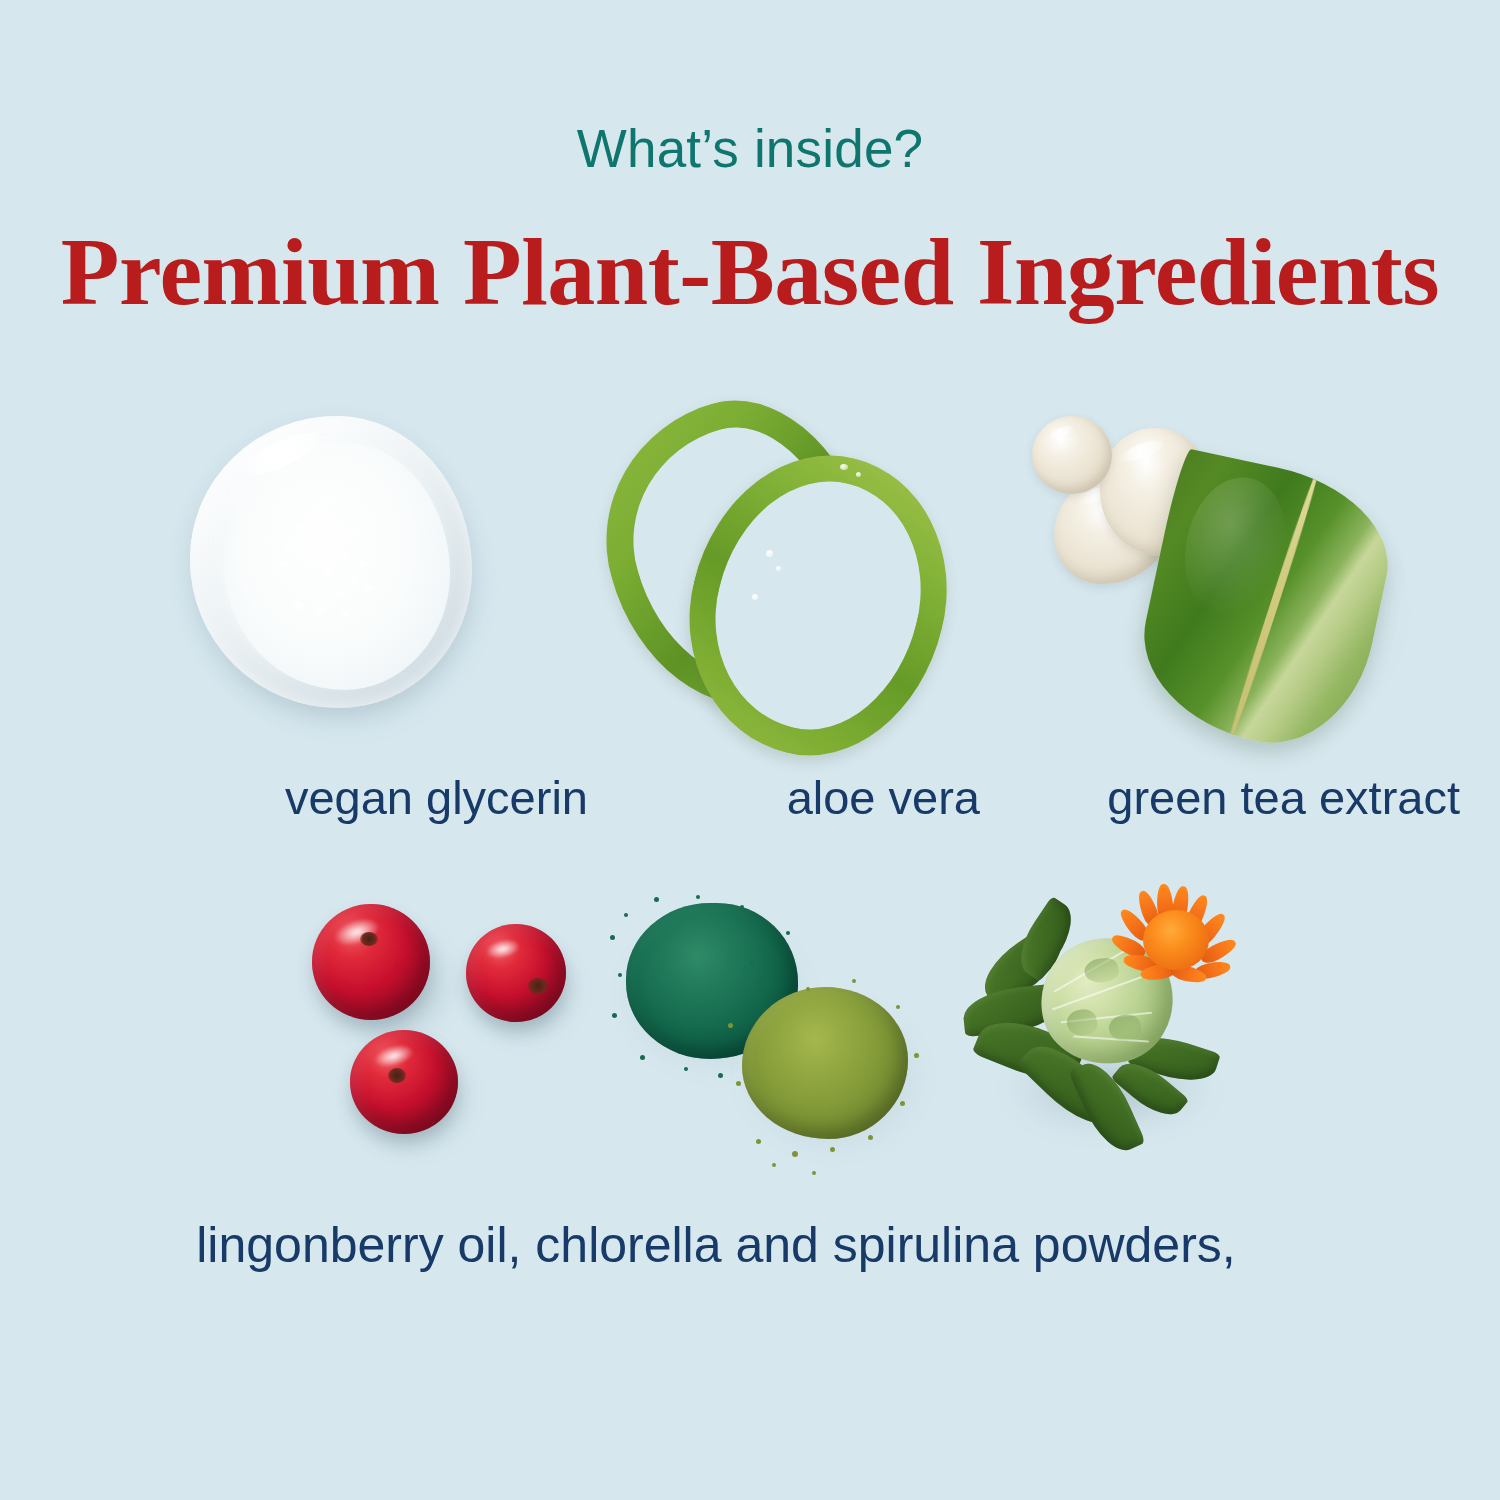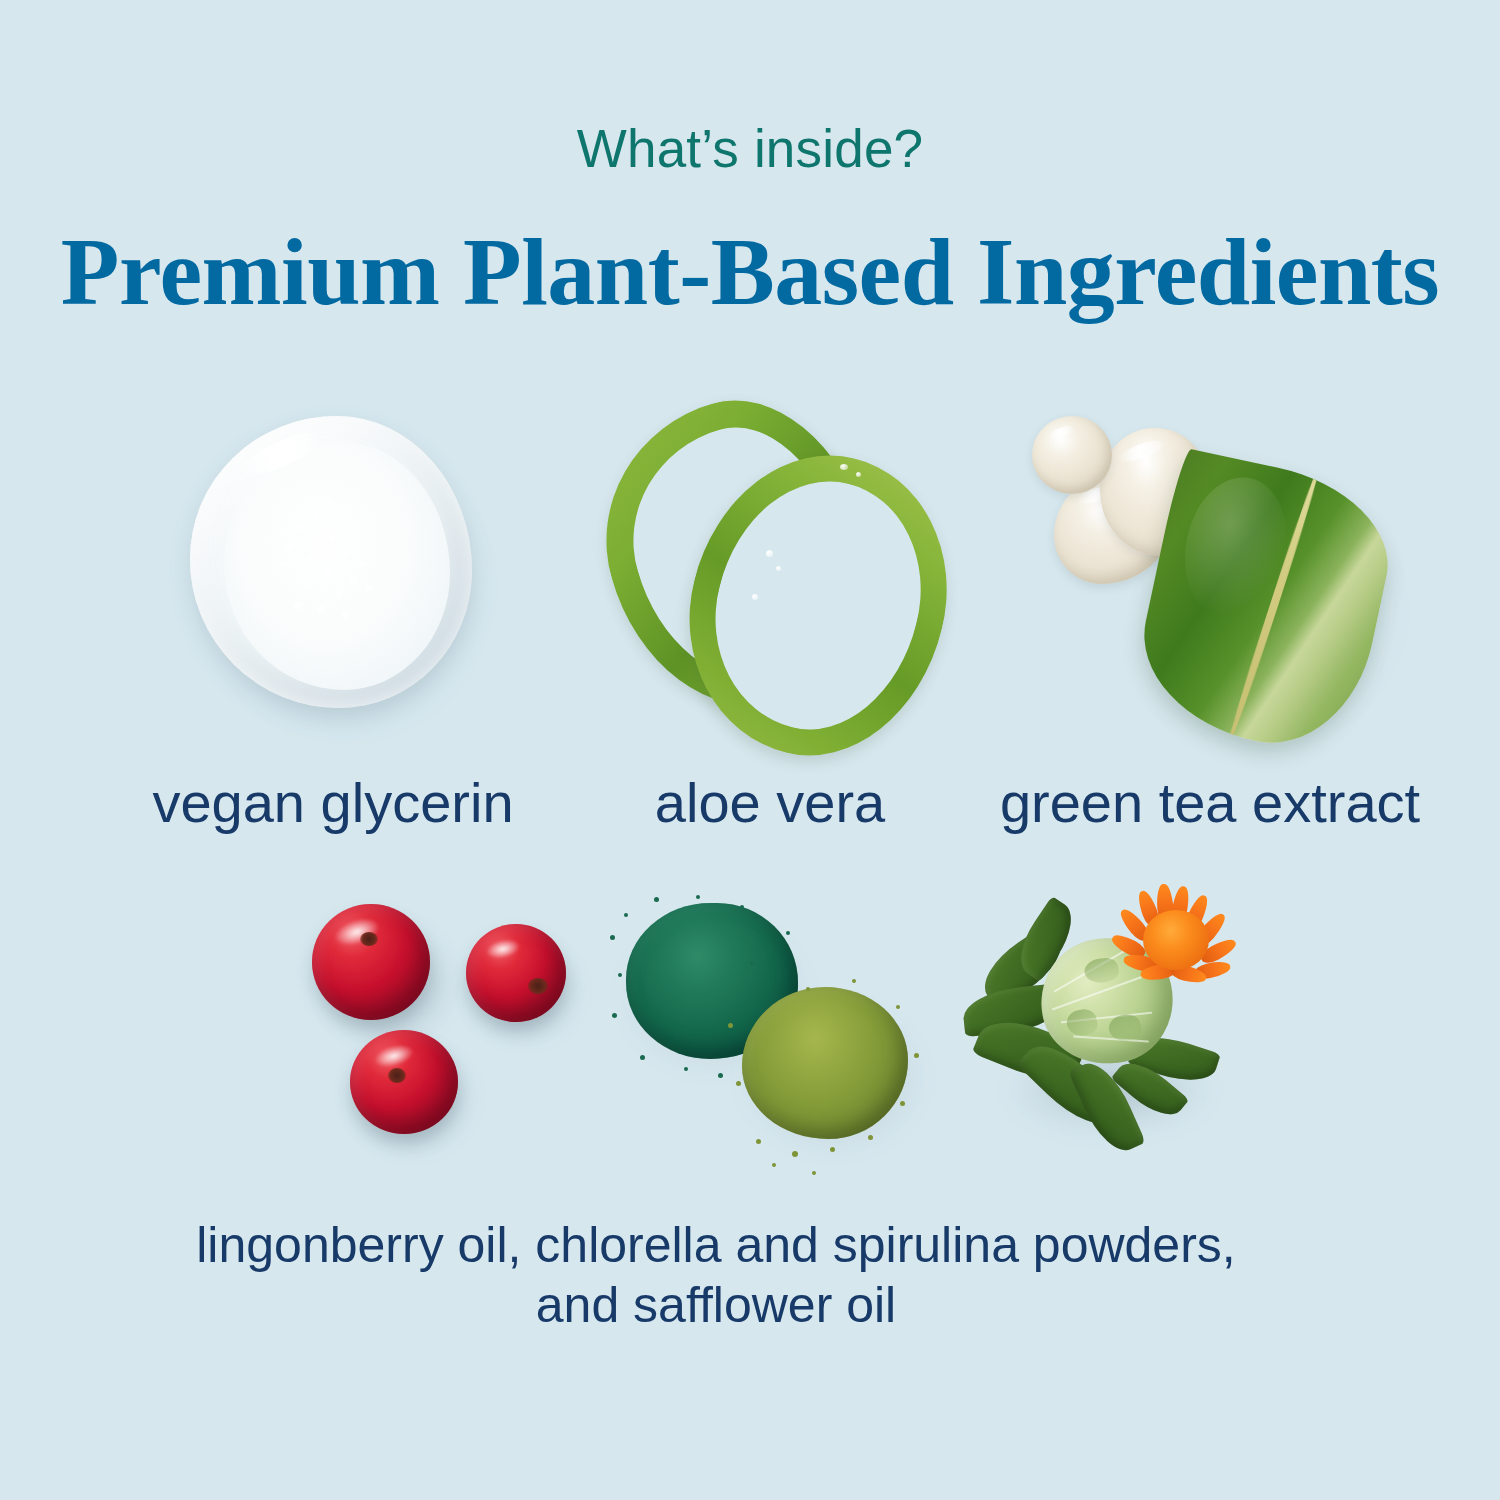--- a/index.html
+++ b/index.html
@@ -32,30 +32,30 @@
   .headline {
     position: absolute;
     top: 216px;
     left: 0;
     width: 1500px;
     text-align: center;
     font-family: "Liberation Serif", serif;
     font-weight: 700;
     font-size: 96px;
     letter-spacing: -0.5px;
-    color: #0369a1;
+    color: #b91c1c;
     white-space: nowrap;
   }
   .ing-label {
     position: absolute;
     font-family: "Liberation Sans", sans-serif;
     font-weight: 400;
-    font-size: 56px;
+    font-size: 47px;
     color: #183a68;
-    text-align: center;
+    text-align: right;
     white-space: nowrap;
   }
   .caption {
     position: absolute;
     top: 1215px;
     left: 0;
     width: 1432px;
     text-align: center;
     font-family: "Liberation Sans", sans-serif;
     font-weight: 400;
@@ -442,16 +442,15 @@
       <div class="petal" style="left:16px;top:62px;width:15px;height:34px;transform:rotate(-78deg);"></div>
       <div class="petal" style="left:88px;top:68px;width:15px;height:36px;transform:rotate(78deg);"></div>
       <div class="petal" style="left:34px;top:70px;width:15px;height:36px;transform:rotate(-100deg);"></div>
       <div class="petal" style="left:64px;top:72px;width:15px;height:36px;transform:rotate(104deg);"></div>
       <div class="flower-core"></div>
     </div>
   </div>
 
   <div class="caption">
     <div>lingonberry oil, chlorella and spirulina powders,</div>
-    <div>and safflower oil</div>
   </div>
 
 </div>
 
 </body></html>

